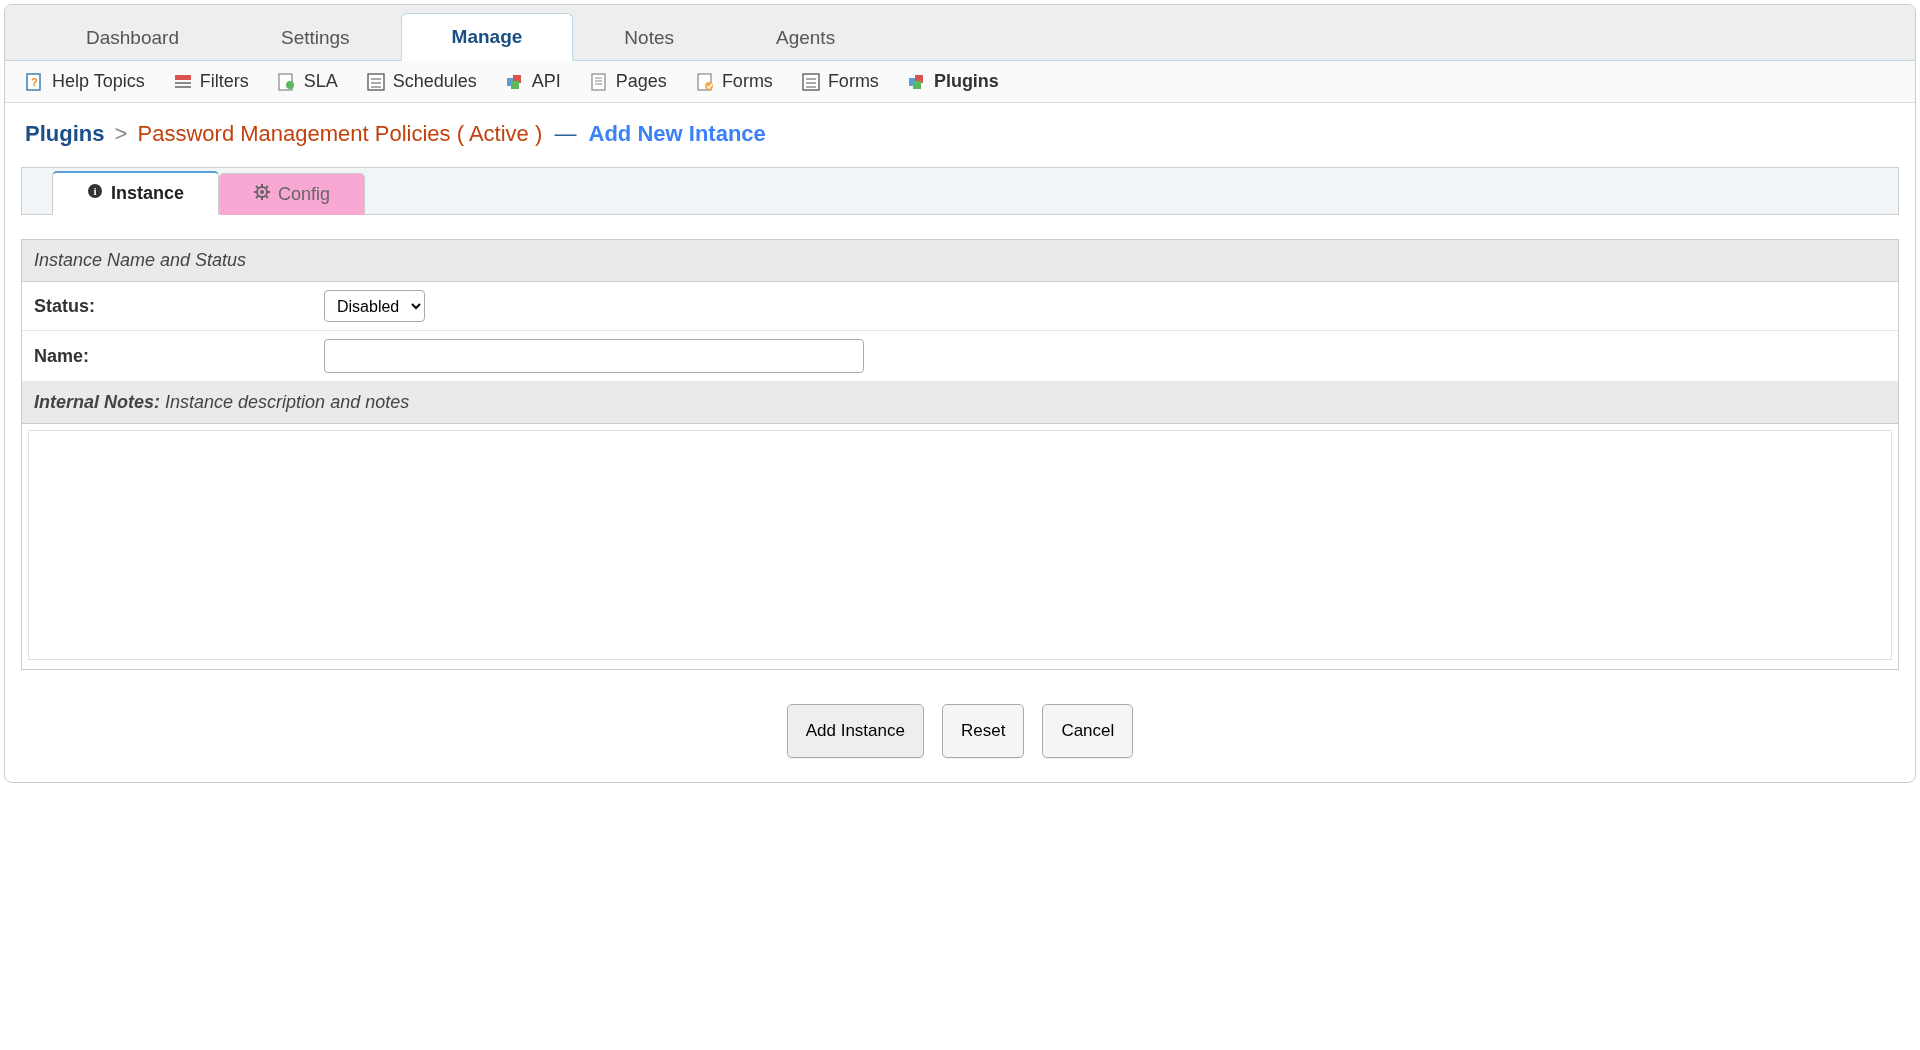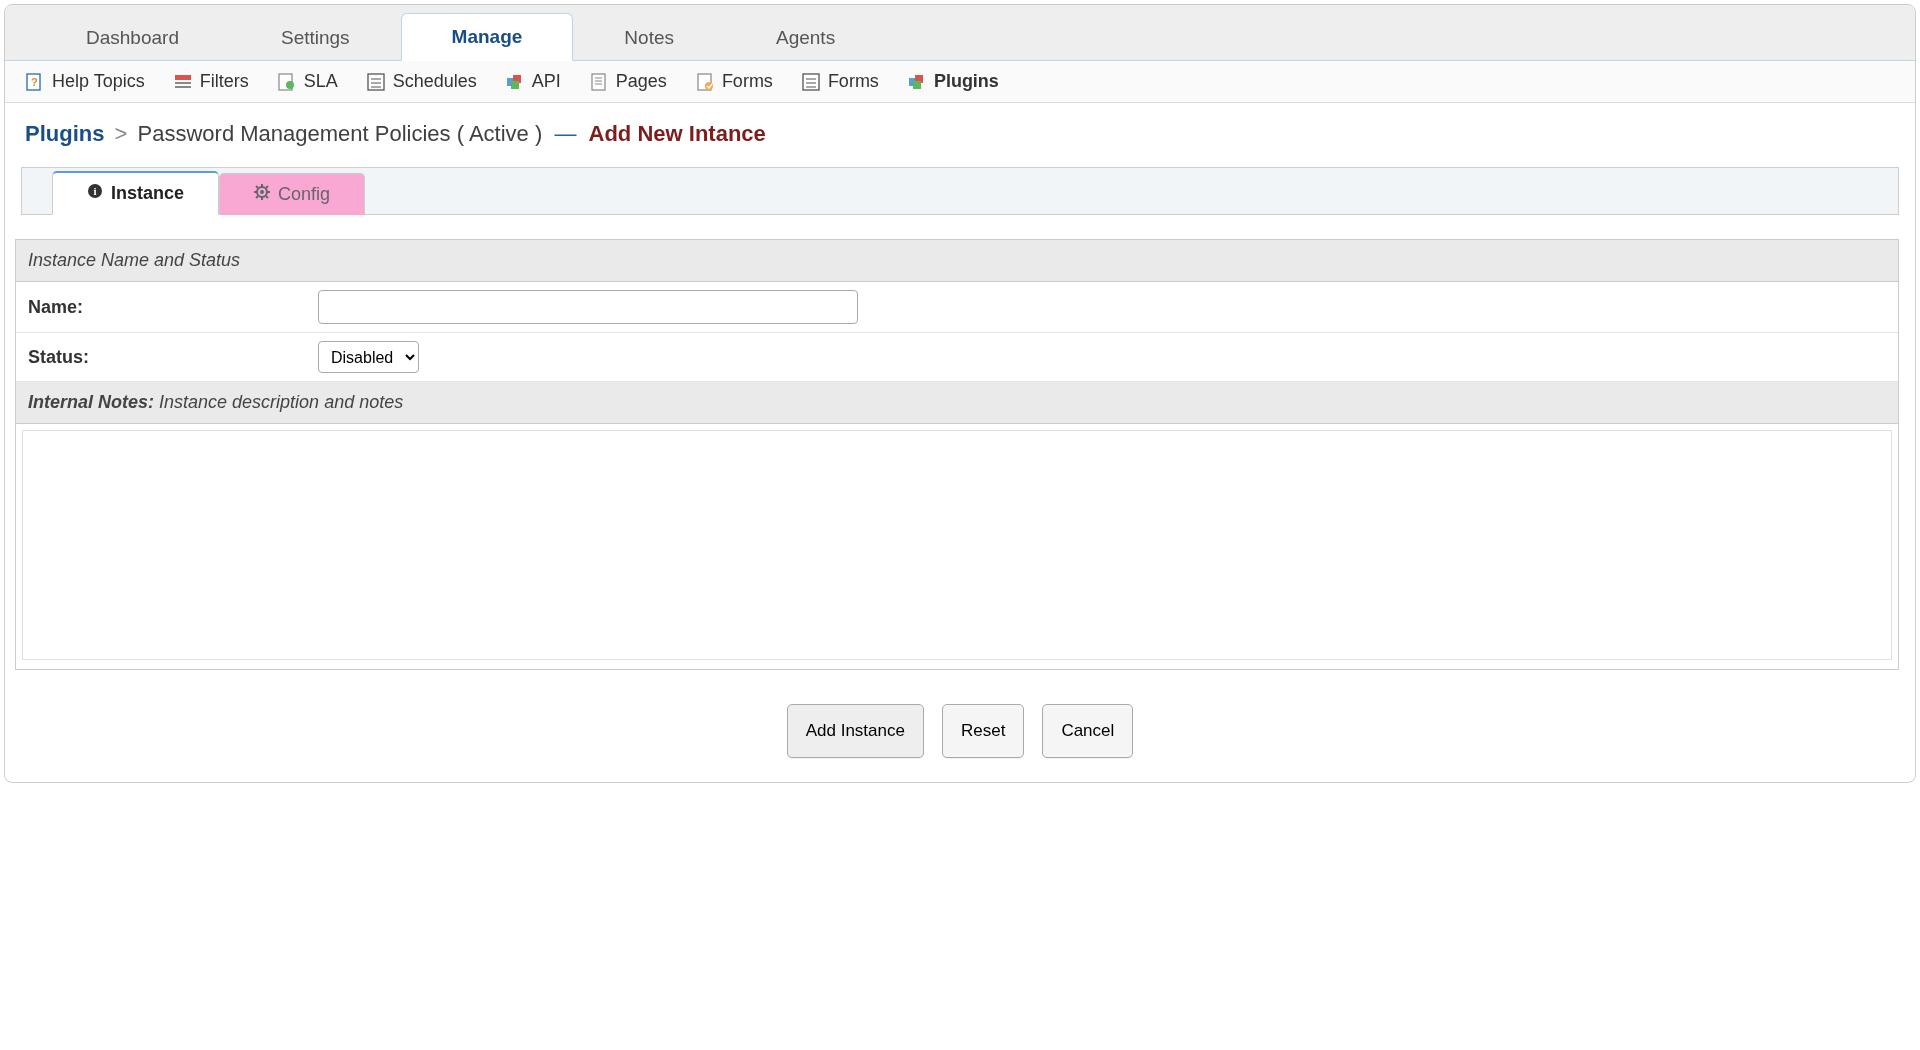--- a/index.html
+++ b/index.html
@@ -65,23 +65,23 @@
   
   .breadcrumb {
     padding: 18px 20px 10px 20px;
     font-size: 22px;
   }
   .breadcrumb .root {
     color: #1a4e89;
     font-weight: 700;
   }
   .breadcrumb .sep { color: #888; padding: 0 4px; }
-  .breadcrumb .mid { color: #404040; }
+  .breadcrumb .mid { color: #c2410c; }
   .breadcrumb .dash { color: #2a6496; padding: 0 6px;}
-  .breadcrumb .leaf { color: #7f1d1d; font-weight: 700; }
+  .breadcrumb .leaf { color: #3b82f6; font-weight: 700; }
   
   .sec-tabs-wrap {
     margin: 10px 16px 0 16px;
     background: #f1f5f8;
     border: 1px solid #d0d0d0;
     border-bottom: 1px solid #ccc;
     height: 48px;
     display: flex;
     align-items: flex-end;
     padding-left: 30px;
@@ -107,21 +107,21 @@
   .sec-tab.active {
     background: #fff;
     color: #222;
     font-weight: 700;
     border: 1px solid #ccc;
     border-top: 2px solid #5b9dd9;
     border-bottom: 1px solid #fff;
   }
   
   .form-panel {
-    margin: 24px 16px 0 10px;
+    margin: 24px 16px 0 16px;
     border: 1px solid #ccc;
   }
   .section-header {
     background: #eaeaea;
     padding: 10px 12px;
     font-style: italic;
     font-size: 18px;
     border-bottom: 1px solid #ccc;
     color: #444;
   }
@@ -324,31 +324,31 @@
           </svg>
       </span>
       <span>Config</span>
     </div>
   </div>
 
   <div class="form-panel">
     <div class="section-header">Instance Name and Status</div>
 
     <div class="form-row">
-      <div class="label">Name:</div>
-      <input type="text" class="text-input" value="" style="">
-    </div>
-
-    <div class="form-row">
       <div class="label">Status:</div>
       <select class="select-input">
         <option>Disabled</option>
       </select>
     </div>
 
+    <div class="form-row">
+      <div class="label">Name:</div>
+      <input type="text" class="text-input" value="" style="">
+    </div>
+
     <div class="section-header">
       <span class="lead">Internal Notes:</span><span> Instance description and notes</span>
     </div>
 
     <textarea class="notes-area" value="" style=""></textarea>
   </div>
 
   <div class="button-row">
     <button class="btn primary">Add Instance</button>
     <button class="btn">Reset</button>

